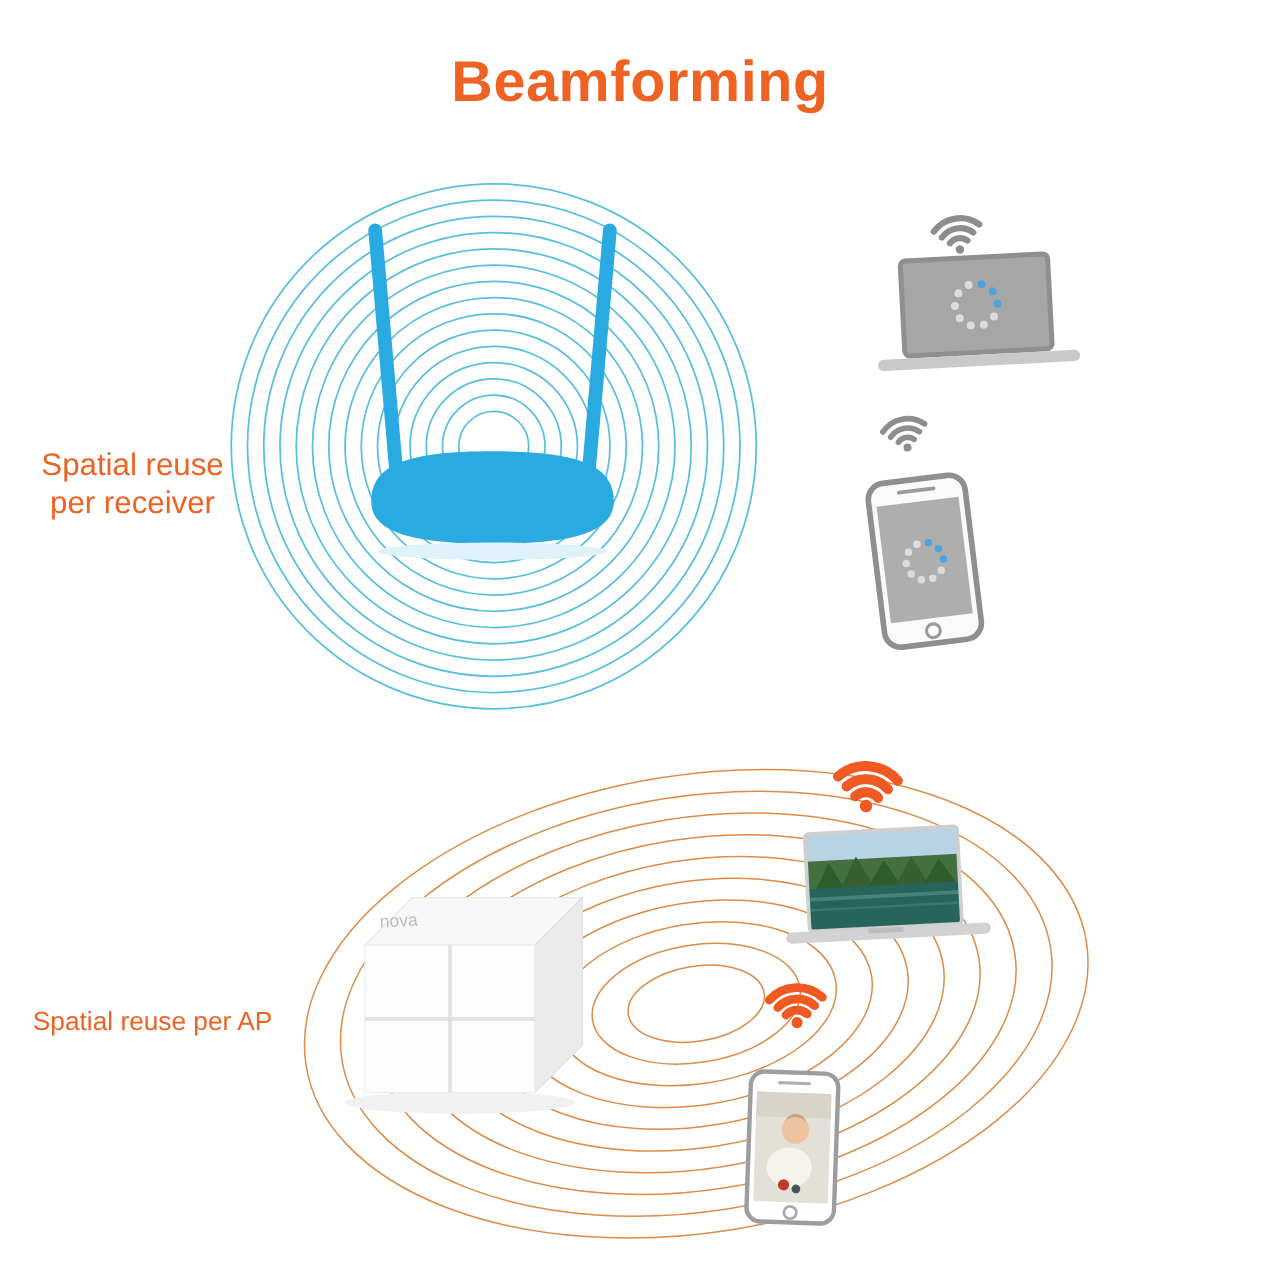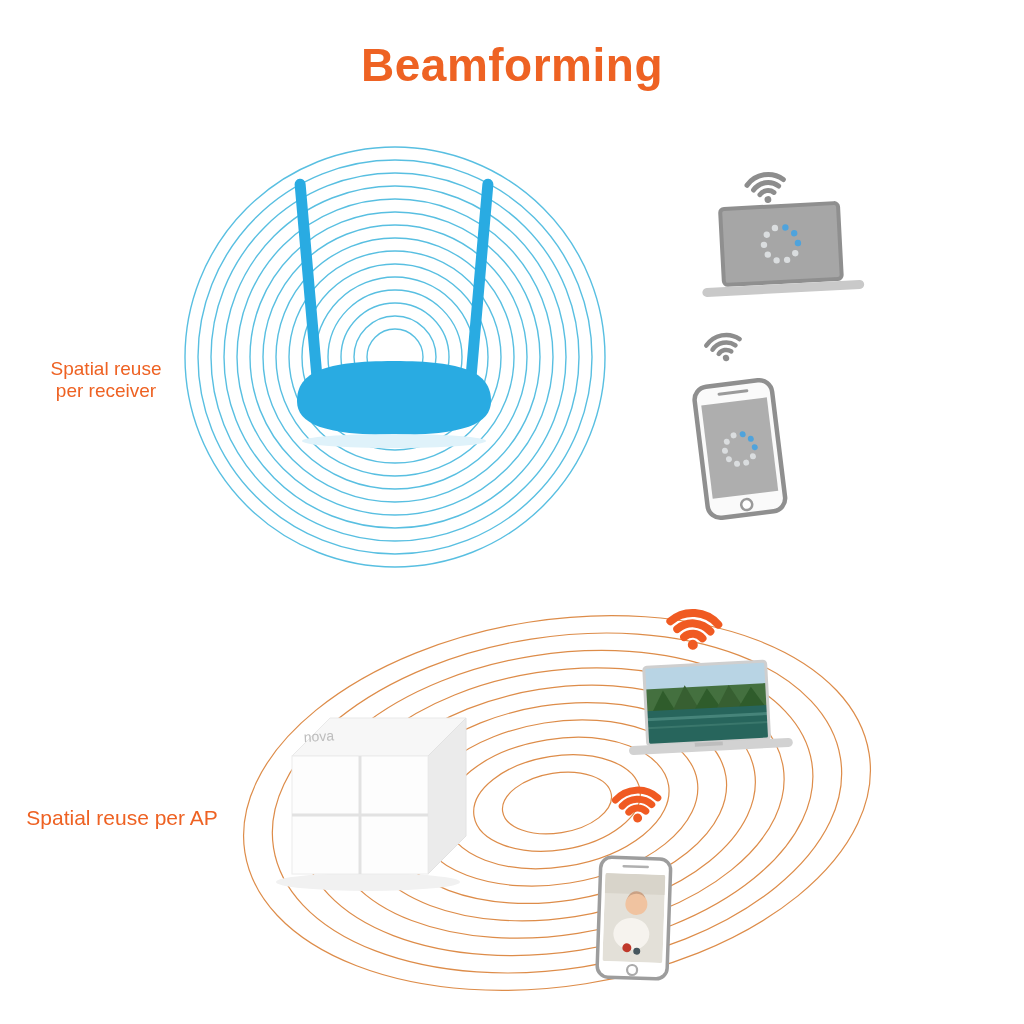--- a/index.html
+++ b/index.html
@@ -8,21 +8,21 @@
     font-family:"Liberation Sans",sans-serif;overflow:hidden;
   }
   .art{position:absolute;left:0;top:0;width:1024px;height:1024px;}
   .title{
     position:absolute;top:38px;left:0;width:100%;text-align:center;
     font-size:46px;font-weight:700;color:#ee6223;letter-spacing:.5px;
   }
   .label{
     position:absolute;color:#ee6223;text-align:center;line-height:1.18;
   }
-  .label-top{left:26px;top:358px;width:160px;font-size:19px;}
+  .label-top{left:26px;top:358px;width:160px;font-size:25px;}
   .label-bottom{left:18px;top:806px;width:208px;font-size:21px;}
 </style>
 </head>
 <body>
 
 <div class="canvas">
 
   <svg class="art" viewBox="0 0 1024 1024">
     <defs>
       <clipPath id="lapshot">

